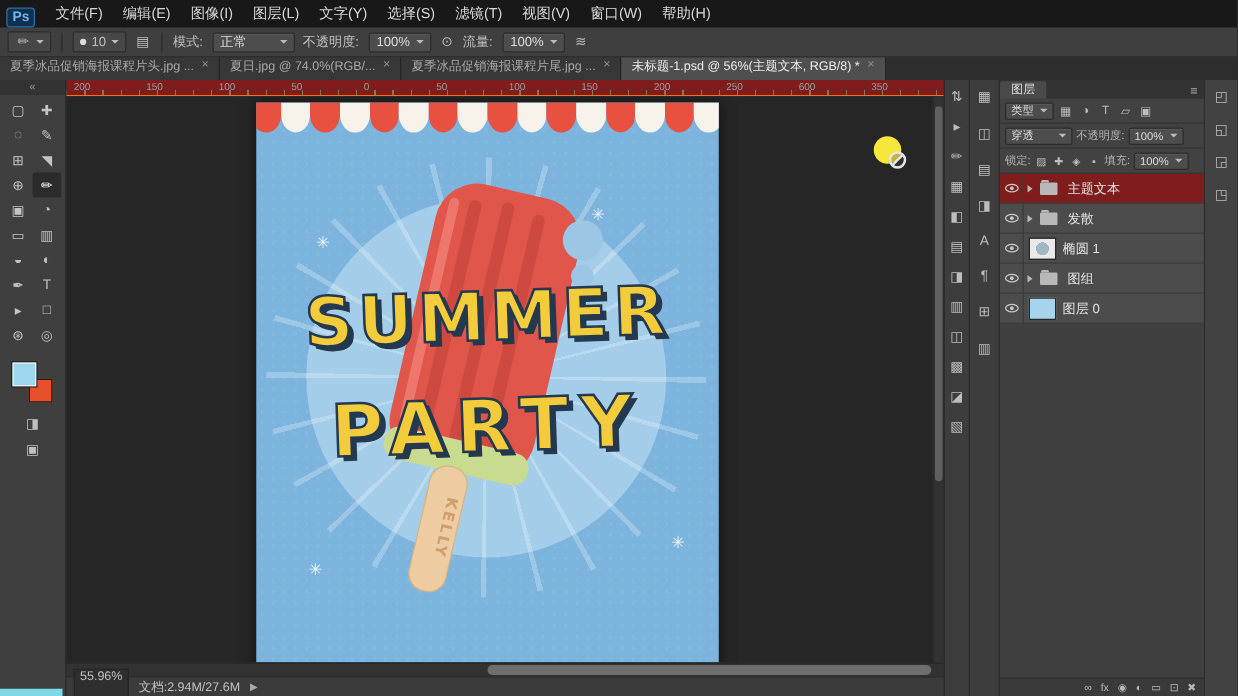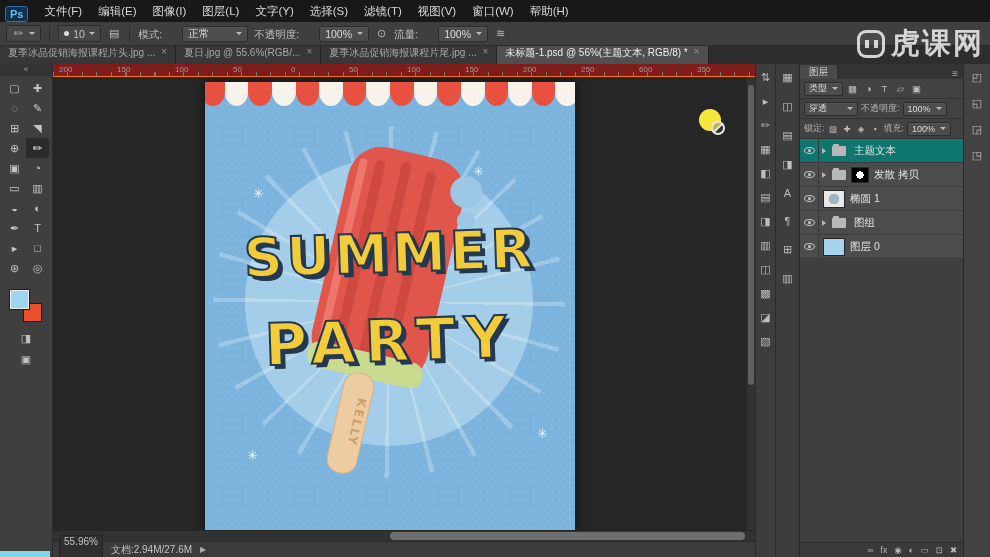--- a/index.html
+++ b/index.html
@@ -7,21 +7,21 @@
 body{font-family:"Liberation Sans",sans-serif;background:#262626;color:#ccc;font-size:11px}
 #app{position:relative;width:990px;height:557px;background:#424242;overflow:hidden}
 
 
 #menubar{position:absolute;top:0;left:0;right:0;height:22px;background:#181818;display:flex;align-items:flex-end;z-index:30}
 .ps-logo{margin:0 8px 0 5px;background:#10314d;color:#6fb9f2;border:1px solid #2f6ea8;border-radius:3px;font-size:11px;font-weight:bold;padding:1px 4px;line-height:12px}
 .menu-item{padding:0 8px;line-height:22px;font-size:11.5px;color:#d8d8d8;cursor:default}
 
 
 #optionsbar{position:absolute;top:22px;left:0;right:0;height:24px;background:#3f3f3f;border-bottom:1px solid #2a2a2a;display:flex;align-items:center;gap:6px;padding:0 6px;font-size:10.5px;color:#c0c0c0;z-index:20}
-.opt-group{display:flex;align-items:flex-end;gap:20px}
+.opt-group{display:flex;align-items:center;gap:8px}
 .opt-sep{width:1px;height:16px;background:#2d2d2d;margin:0 2px}
 .chip{display:inline-flex;align-items:center;gap:4px;background:#474747;border:1px solid #2c2c2c;border-radius:2px;padding:1px 5px;height:17px}
 .dot{width:5px;height:5px;border-radius:50%;background:#ddd}
 .caret{width:0;height:0;border-top:3px solid #bbb;border-left:3px solid transparent;border-right:3px solid transparent}
 .sel-box{display:inline-flex;align-items:center;justify-content:space-between;background:#4d4d4d;border:1px solid #2c2c2c;border-radius:2px;height:16px;padding:0 5px;gap:5px;color:#ddd;box-shadow:inset 0 1px 0 rgba(255,255,255,.06);white-space:nowrap}
 .w-mode{min-width:66px}.w-num{min-width:46px}
 .opt-icon{font-size:11px;color:#bbb;padding:0 2px}
 
 
 #tabbar{position:absolute;top:46px;left:0;right:0;height:18px;background:#2d2d2d;display:flex;align-items:flex-end;z-index:20}
@@ -82,21 +82,21 @@
 #layers-panel{position:absolute;left:799px;top:64px;width:164px;bottom:0;background:#3f3f3f;border-left:1px solid #2a2a2a;display:flex;flex-direction:column;z-index:10}
 .lp-tabs{height:15px;background:#333;display:flex;align-items:flex-end;justify-content:space-between;padding:0 5px 0 0;font-size:9.5px}
 .lp-tab{background:#4a4a4a;padding:0 9px;height:14px;line-height:14px;color:#ddd;border-radius:2px 2px 0 0}
 .lp-menu{color:#aaa;font-size:10px}
 .lp-filter,.lp-blend,.lp-lock{height:20px;display:flex;align-items:center;gap:3px;padding:0 4px;border-bottom:1px solid #333;font-size:9px;color:#b5b5b5;background:#424242}
 .ficon{font-size:9.5px;color:#bdbdbd;width:13px;text-align:center}
 .licon{font-size:8.5px;color:#bdbdbd;width:11px;text-align:center}
 .sel-sm{height:14px;font-size:9px;padding:0 4px}
 .lp-rows{flex:1;overflow:hidden;background:#3f3f3f}
 .lrow{height:24px;display:flex;align-items:center;background:#4c4c4c;border-bottom:1px solid #3a3a3a;font-size:10.5px;color:#e2e2e2}
-.lrow.sel{background:#0f766e}
+.lrow.sel{background:#7f1d1d}
 .eyebox{width:19px;height:24px;display:flex;align-items:center;justify-content:center;border-right:1px solid #3a3a3a;flex:none}
 .eye{display:inline-block;width:11px;height:7px;border:1px solid #c8c8c8;border-radius:50%;position:relative}
 .eye::after{content:'';position:absolute;left:3px;top:1px;width:3px;height:3px;border-radius:50%;background:#c8c8c8}
 .tri{width:0;height:0;border-left:4px solid #b8b8b8;border-top:3px solid transparent;border-bottom:3px solid transparent;margin:0 3px;flex:none}
 .folder{display:inline-block;width:14px;height:10px;background:#b8b8b8;border-radius:1px;position:relative;margin:0 3px;flex:none}
 .folder::before{content:'';position:absolute;top:-2px;left:1px;width:6px;height:2px;background:#b8b8b8;border-radius:1px 1px 0 0}
 .thumb{width:22px;height:18px;border:1px solid #282828;margin-left:4px;position:relative;background:#fff;flex:none}
 .thumb.small{width:18px;height:16px;margin-left:2px}
 .thumb.popsicle::after{content:'';position:absolute;left:7px;top:2px;width:7px;height:13px;background:#e0564b;border-radius:3px;transform:rotate(12deg)}
 .thumb.mask{background:radial-gradient(circle at 50% 50%,#fff 0 34%,#000 35%)}
@@ -169,21 +169,21 @@
     </span>
     <span class="opt-icon">≋</span>
   </div>
 
   <div id="tabbar">
     <div class="tab">
       <span>夏季冰品促销海报课程片头.jpg ...</span>
       <span class="tab-close">×</span>
     </div>
     <div class="tab">
-      <span>夏日.jpg @ 55.6%(RGB/...</span>
+      <span>夏日.jpg @ 74.0%(RGB/...</span>
       <span class="tab-close">×</span>
     </div>
     <div class="tab">
       <span>夏季冰品促销海报课程片尾.jpg ...</span>
       <span class="tab-close">×</span>
     </div>
     <div class="tab active">
       <span>未标题-1.psd @ 56%(主题文本, RGB/8) *</span>
       <span class="tab-close">×</span>
     </div>
@@ -385,22 +385,21 @@
         <span class="tri"></span>
         <span class="folder"></span>
         <span class="lname">主题文本</span>
       </div>
       <div class="lrow">
         <span class="eyebox">
             <span class="eye"></span>
           </span>
         <span class="tri"></span>
         <span class="folder"></span>
-        <span class="thumb small mask"></span>
-        <span class="lname">发散 拷贝</span>
+        <span class="lname">发散</span>
       </div>
       <div class="lrow">
         <span class="eyebox">
             <span class="eye"></span>
           </span>
         <span class="thumb ellipse"></span>
         <span class="lname">椭圆 1</span>
       </div>
       <div class="lrow">
         <span class="eyebox">
@@ -423,19 +422,15 @@
       <span>∞</span>
       <span>fx</span>
       <span>◉</span>
       <span>◐</span>
       <span>▭</span>
       <span>⊡</span>
       <span>✖</span>
     </div>
   </div>
 
-  <div id="watermark">
-    <span class="wm-logo"></span>
-    <span class="wm-text">虎课网</span>
-  </div>
 
   <div id="video-progress"></div>
 </div>
 
 </body></html>

